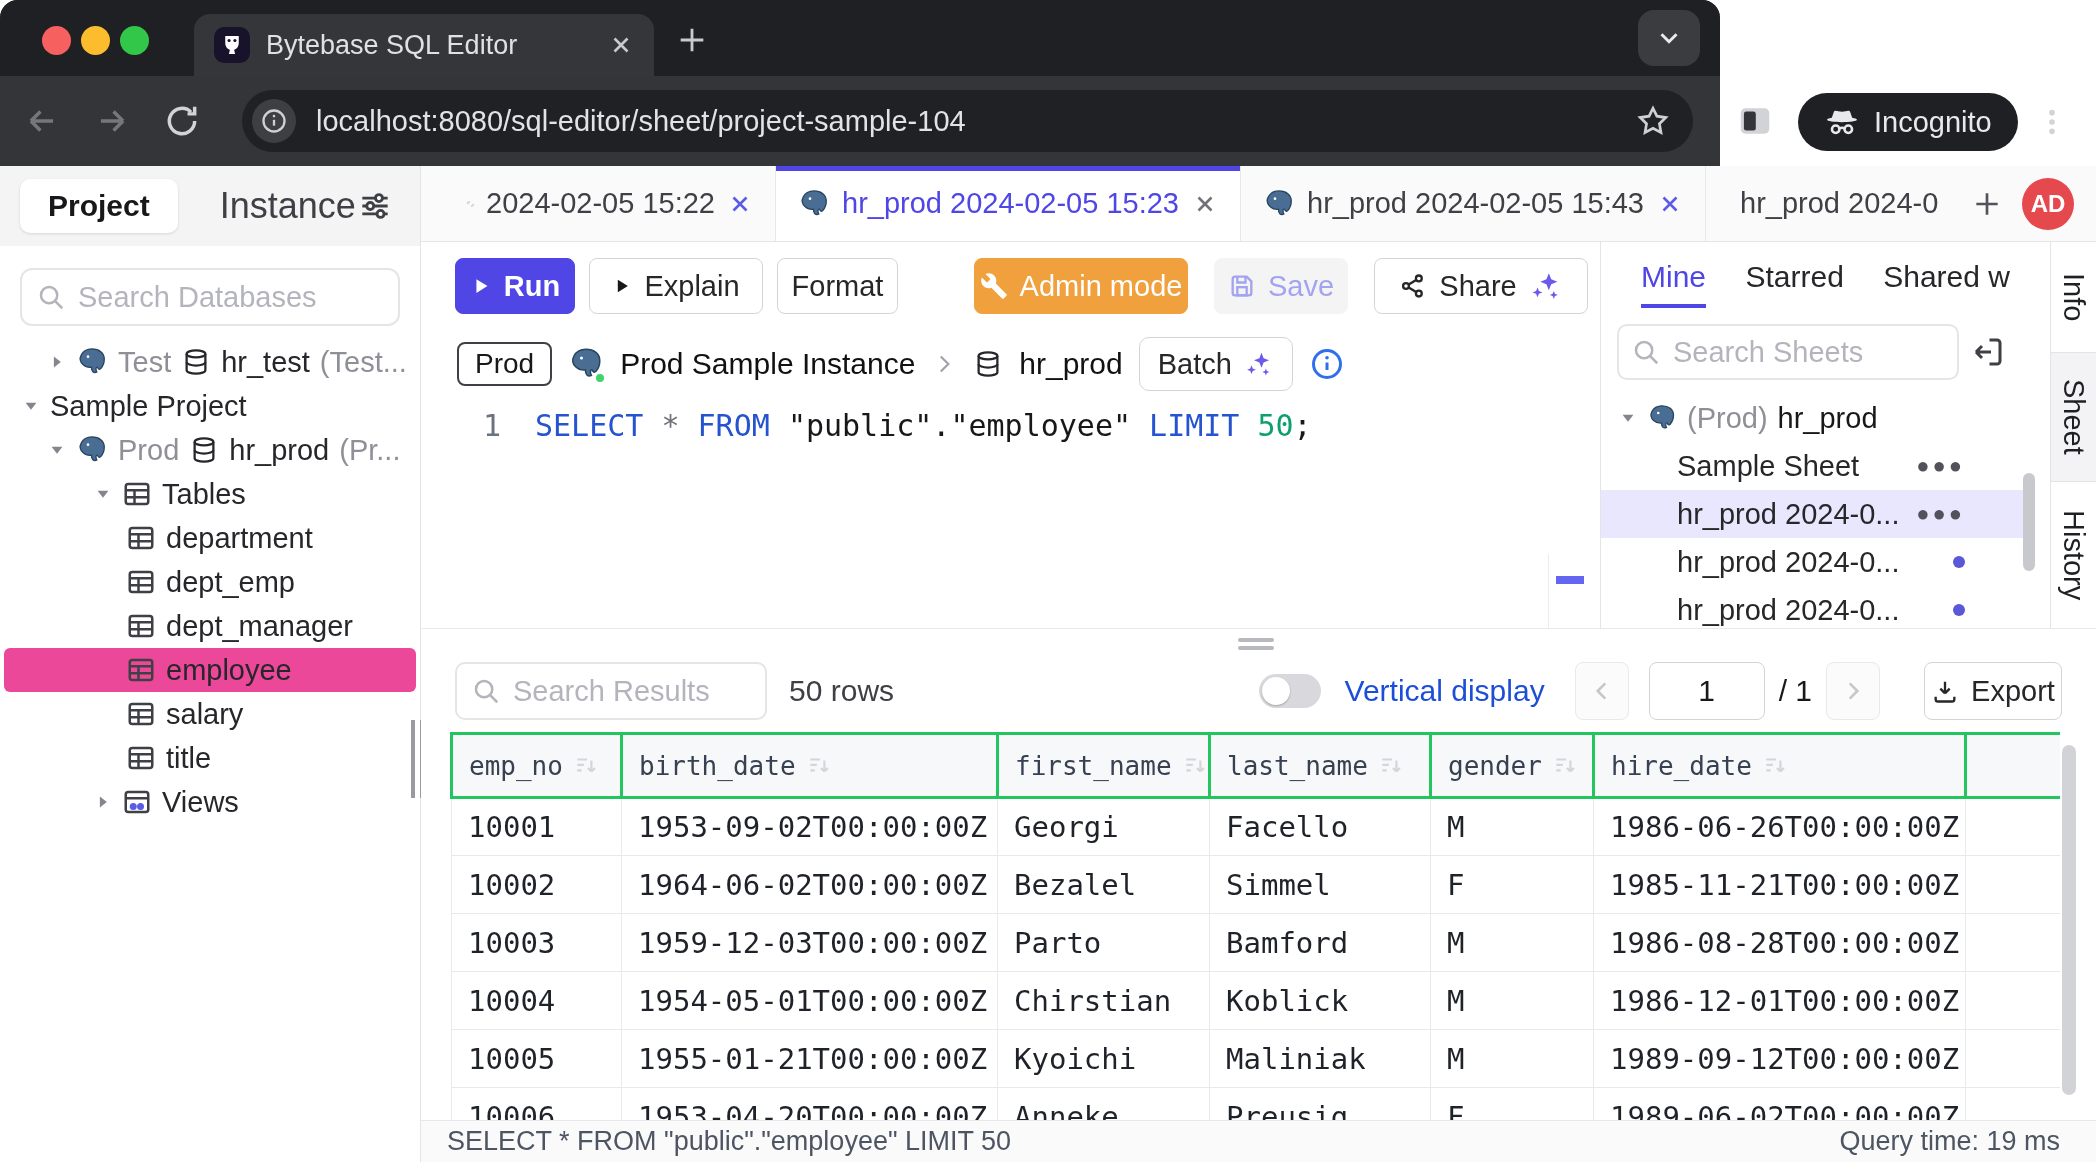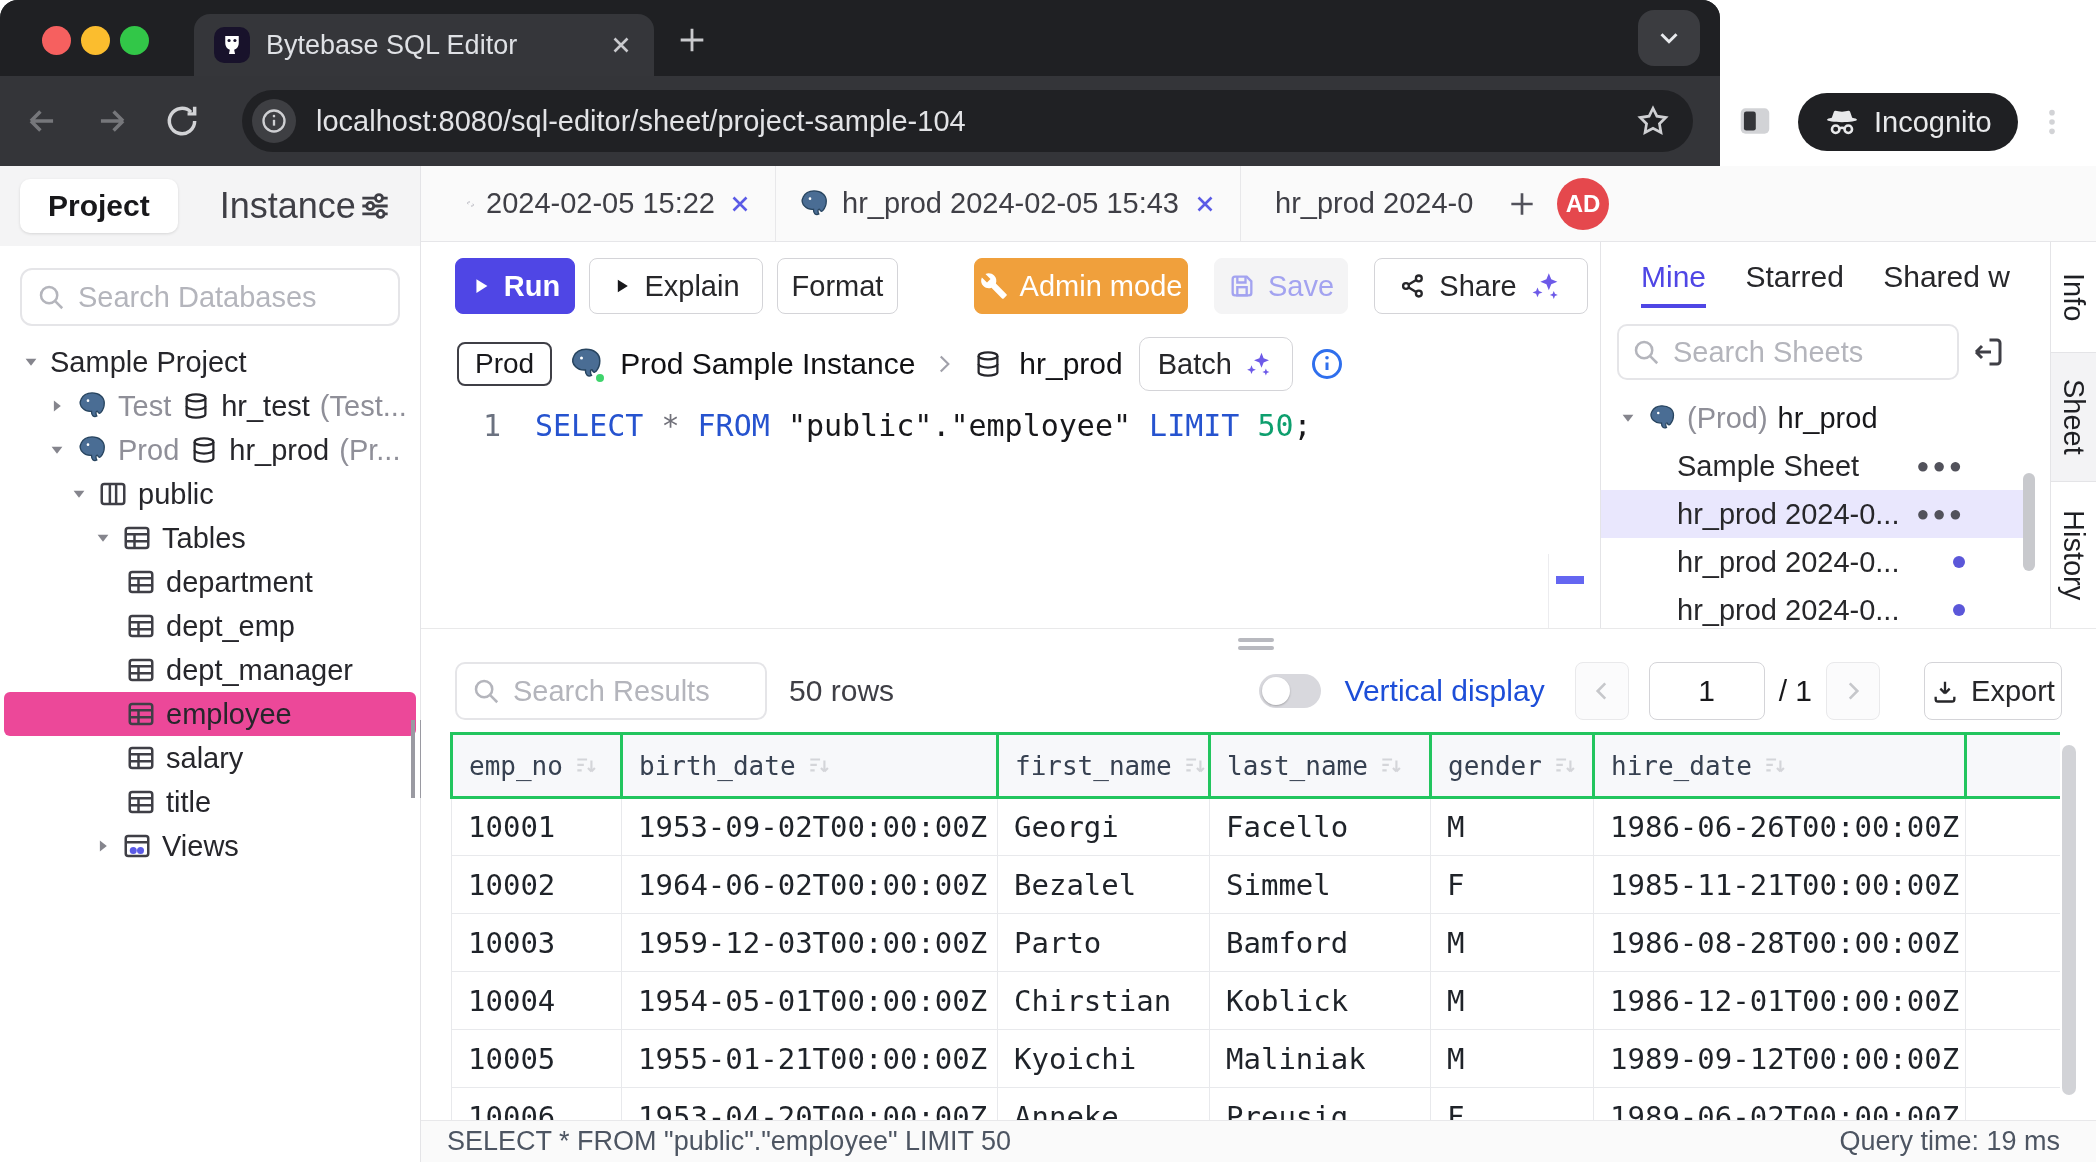--- a/index.html
+++ b/index.html
@@ -286,69 +286,59 @@
     <div class="search-box">
       <span>
         <svg width="30" height="30" viewBox="0 0 24 24" stroke="#b4b5bc" stroke-width="2" fill="none">
             <circle cx="10.5" cy="10.5" r="6.5"></circle>
             <path d="M15.5 15.5L21 21"></path>
           </svg>
       </span>
       <span>Search Databases</span>
     </div>
     <div class="tree">
-      <div class="trow l0">
-        <svg width="18" height="18" viewBox="0 0 16 16">
-            <path d="M3.2 5.2h9.6L8 11.4z" fill="#85858d"></path>
-          </svg>
-        <span>Sample Project</span>
-      </div>
       <div class="trow l1">
         <svg width="18" height="18" viewBox="0 0 16 16">
             <path d="M5.2 3.2v9.6L11.4 8z" fill="#85858d"></path>
           </svg>
         <svg width="32" height="32" viewBox="0 0 24 24">
             <path fill="#4a6d94" stroke="#27445f" stroke-width="1" d="M12 2.2c5.3 0 9.2 2.9 9.2 7.6 0 2.9-1.1 5.4-2.5 7-.7.8-1.5.8-2 .2-.4-.5-.3-1.2-.9-1.2-.5 0-.8.6-.8 1.5 0 1.4.6 2.2.6 2.2s-1.6 1-3-.2c-.9-.8-1-1.9-1-3.3-2.5.2-4.8-.5-6.5-2.2C3.2 11.9 2.6 9.4 3.8 7 5.2 4 8.4 2.2 12 2.2z"></path>
             <circle cx="9" cy="8" r="1" fill="#fff"></circle>
           </svg>
         <span class="gray">Test</span>
         <svg width="30" height="30" viewBox="0 0 24 24" stroke="#26262b" stroke-width="1.8" fill="none">
             <ellipse cx="12" cy="5.5" rx="7.5" ry="2.8"></ellipse>
             <path d="M4.5 5.5v6.5c0 1.5 3.4 2.8 7.5 2.8s7.5-1.3 7.5-2.8V5.5"></path>
             <path d="M4.5 12v6.5c0 1.5 3.4 2.8 7.5 2.8s7.5-1.3 7.5-2.8V12"></path>
           </svg>
         <span>hr_test</span>
         <span class="gray">(Test...</span>
       </div>
+      <div class="trow l0">
+        <svg width="18" height="18" viewBox="0 0 16 16">
+            <path d="M3.2 5.2h9.6L8 11.4z" fill="#85858d"></path>
+          </svg>
+        <span>Sample Project</span>
+      </div>
       <div class="trow l1">
         <svg width="18" height="18" viewBox="0 0 16 16">
             <path d="M3.2 5.2h9.6L8 11.4z" fill="#85858d"></path>
           </svg>
         <svg width="32" height="32" viewBox="0 0 24 24">
             <path fill="#4a6d94" stroke="#27445f" stroke-width="1" d="M12 2.2c5.3 0 9.2 2.9 9.2 7.6 0 2.9-1.1 5.4-2.5 7-.7.8-1.5.8-2 .2-.4-.5-.3-1.2-.9-1.2-.5 0-.8.6-.8 1.5 0 1.4.6 2.2.6 2.2s-1.6 1-3-.2c-.9-.8-1-1.9-1-3.3-2.5.2-4.8-.5-6.5-2.2C3.2 11.9 2.6 9.4 3.8 7 5.2 4 8.4 2.2 12 2.2z"></path>
             <circle cx="9" cy="8" r="1" fill="#fff"></circle>
           </svg>
         <span class="gray">Prod</span>
         <svg width="30" height="30" viewBox="0 0 24 24" stroke="#26262b" stroke-width="1.8" fill="none">
             <ellipse cx="12" cy="5.5" rx="7.5" ry="2.8"></ellipse>
             <path d="M4.5 5.5v6.5c0 1.5 3.4 2.8 7.5 2.8s7.5-1.3 7.5-2.8V5.5"></path>
             <path d="M4.5 12v6.5c0 1.5 3.4 2.8 7.5 2.8s7.5-1.3 7.5-2.8V12"></path>
           </svg>
         <span>hr_prod</span>
         <span class="gray">(Pr...</span>
-      </div>
-      <div class="trow l2">
-        <svg width="18" height="18" viewBox="0 0 16 16">
-            <path d="M3.2 5.2h9.6L8 11.4z" fill="#85858d"></path>
-          </svg>
-        <svg width="30" height="30" viewBox="0 0 24 24" stroke="#3f3f46" stroke-width="2" fill="none">
-            <rect x="3" y="4" width="18" height="16" rx="2"></rect>
-            <path d="M9.5 4v16M14.5 4v16"></path>
-          </svg>
-        <span>public</span>
       </div>
       <div class="trow l3">
         <svg width="18" height="18" viewBox="0 0 16 16">
             <path d="M3.2 5.2h9.6L8 11.4z" fill="#85858d"></path>
           </svg>
         <svg width="30" height="30" viewBox="0 0 24 24" stroke="#3f3f46" stroke-width="2" fill="none">
             <rect x="3" y="4" width="18" height="16" rx="2"></rect>
             <path d="M3 9h18M3 14.5h18M10 9v11"></path>
           </svg>
         <span>Tables</span>
@@ -419,20 +409,32 @@
   <div class="sheettabs">
     <div class="wtab t1">
       <svg width="30" height="30" viewBox="0 0 24 24" stroke="#a1a1aa" stroke-width="2" fill="none">
           <path d="M9.5 7.5 8 6a4 4 0 0 0-5.6 5.6L4 13.2"></path>
           <path d="M14.5 16.5 16 18a4 4 0 0 0 5.6-5.6L20 10.8"></path>
           <path d="M8.5 2.5v2.4M2.5 8.5h2.4M15.5 21.5v-2.4M21.5 15.5h-2.4"></path>
         </svg>
       <span>2024-02-05 15:22</span>
       <span class="close">
         <svg width="26" height="26" viewBox="0 0 24 24" stroke="#5b5be6" stroke-width="2.4" fill="none">
+            <path d="M6 6l12 12M18 6L6 18"></path>
+          </svg>
+      </span>
+    </div>
+    <div class="wtab t2 active">
+      <svg width="32" height="32" viewBox="0 0 24 24">
+          <path fill="#4a6d94" stroke="#27445f" stroke-width="1" d="M12 2.2c5.3 0 9.2 2.9 9.2 7.6 0 2.9-1.1 5.4-2.5 7-.7.8-1.5.8-2 .2-.4-.5-.3-1.2-.9-1.2-.5 0-.8.6-.8 1.5 0 1.4.6 2.2.6 2.2s-1.6 1-3-.2c-.9-.8-1-1.9-1-3.3-2.5.2-4.8-.5-6.5-2.2C3.2 11.9 2.6 9.4 3.8 7 5.2 4 8.4 2.2 12 2.2z"></path>
+          <circle cx="9" cy="8" r="1" fill="#fff"></circle>
+        </svg>
+      <span>hr_prod 2024-02-05 15:23</span>
+      <span class="close">
+        <svg width="26" height="26" viewBox="0 0 24 24" stroke="#71717a" stroke-width="2.4" fill="none">
             <path d="M6 6l12 12M18 6L6 18"></path>
           </svg>
       </span>
     </div>
     <div class="wtab t3">
       <svg width="32" height="32" viewBox="0 0 24 24">
           <path fill="#4a6d94" stroke="#27445f" stroke-width="1" d="M12 2.2c5.3 0 9.2 2.9 9.2 7.6 0 2.9-1.1 5.4-2.5 7-.7.8-1.5.8-2 .2-.4-.5-.3-1.2-.9-1.2-.5 0-.8.6-.8 1.5 0 1.4.6 2.2.6 2.2s-1.6 1-3-.2c-.9-.8-1-1.9-1-3.3-2.5.2-4.8-.5-6.5-2.2C3.2 11.9 2.6 9.4 3.8 7 5.2 4 8.4 2.2 12 2.2z"></path>
           <circle cx="9" cy="8" r="1" fill="#fff"></circle>
         </svg>
       <span>hr_prod 2024-02-05 15:43</span>

